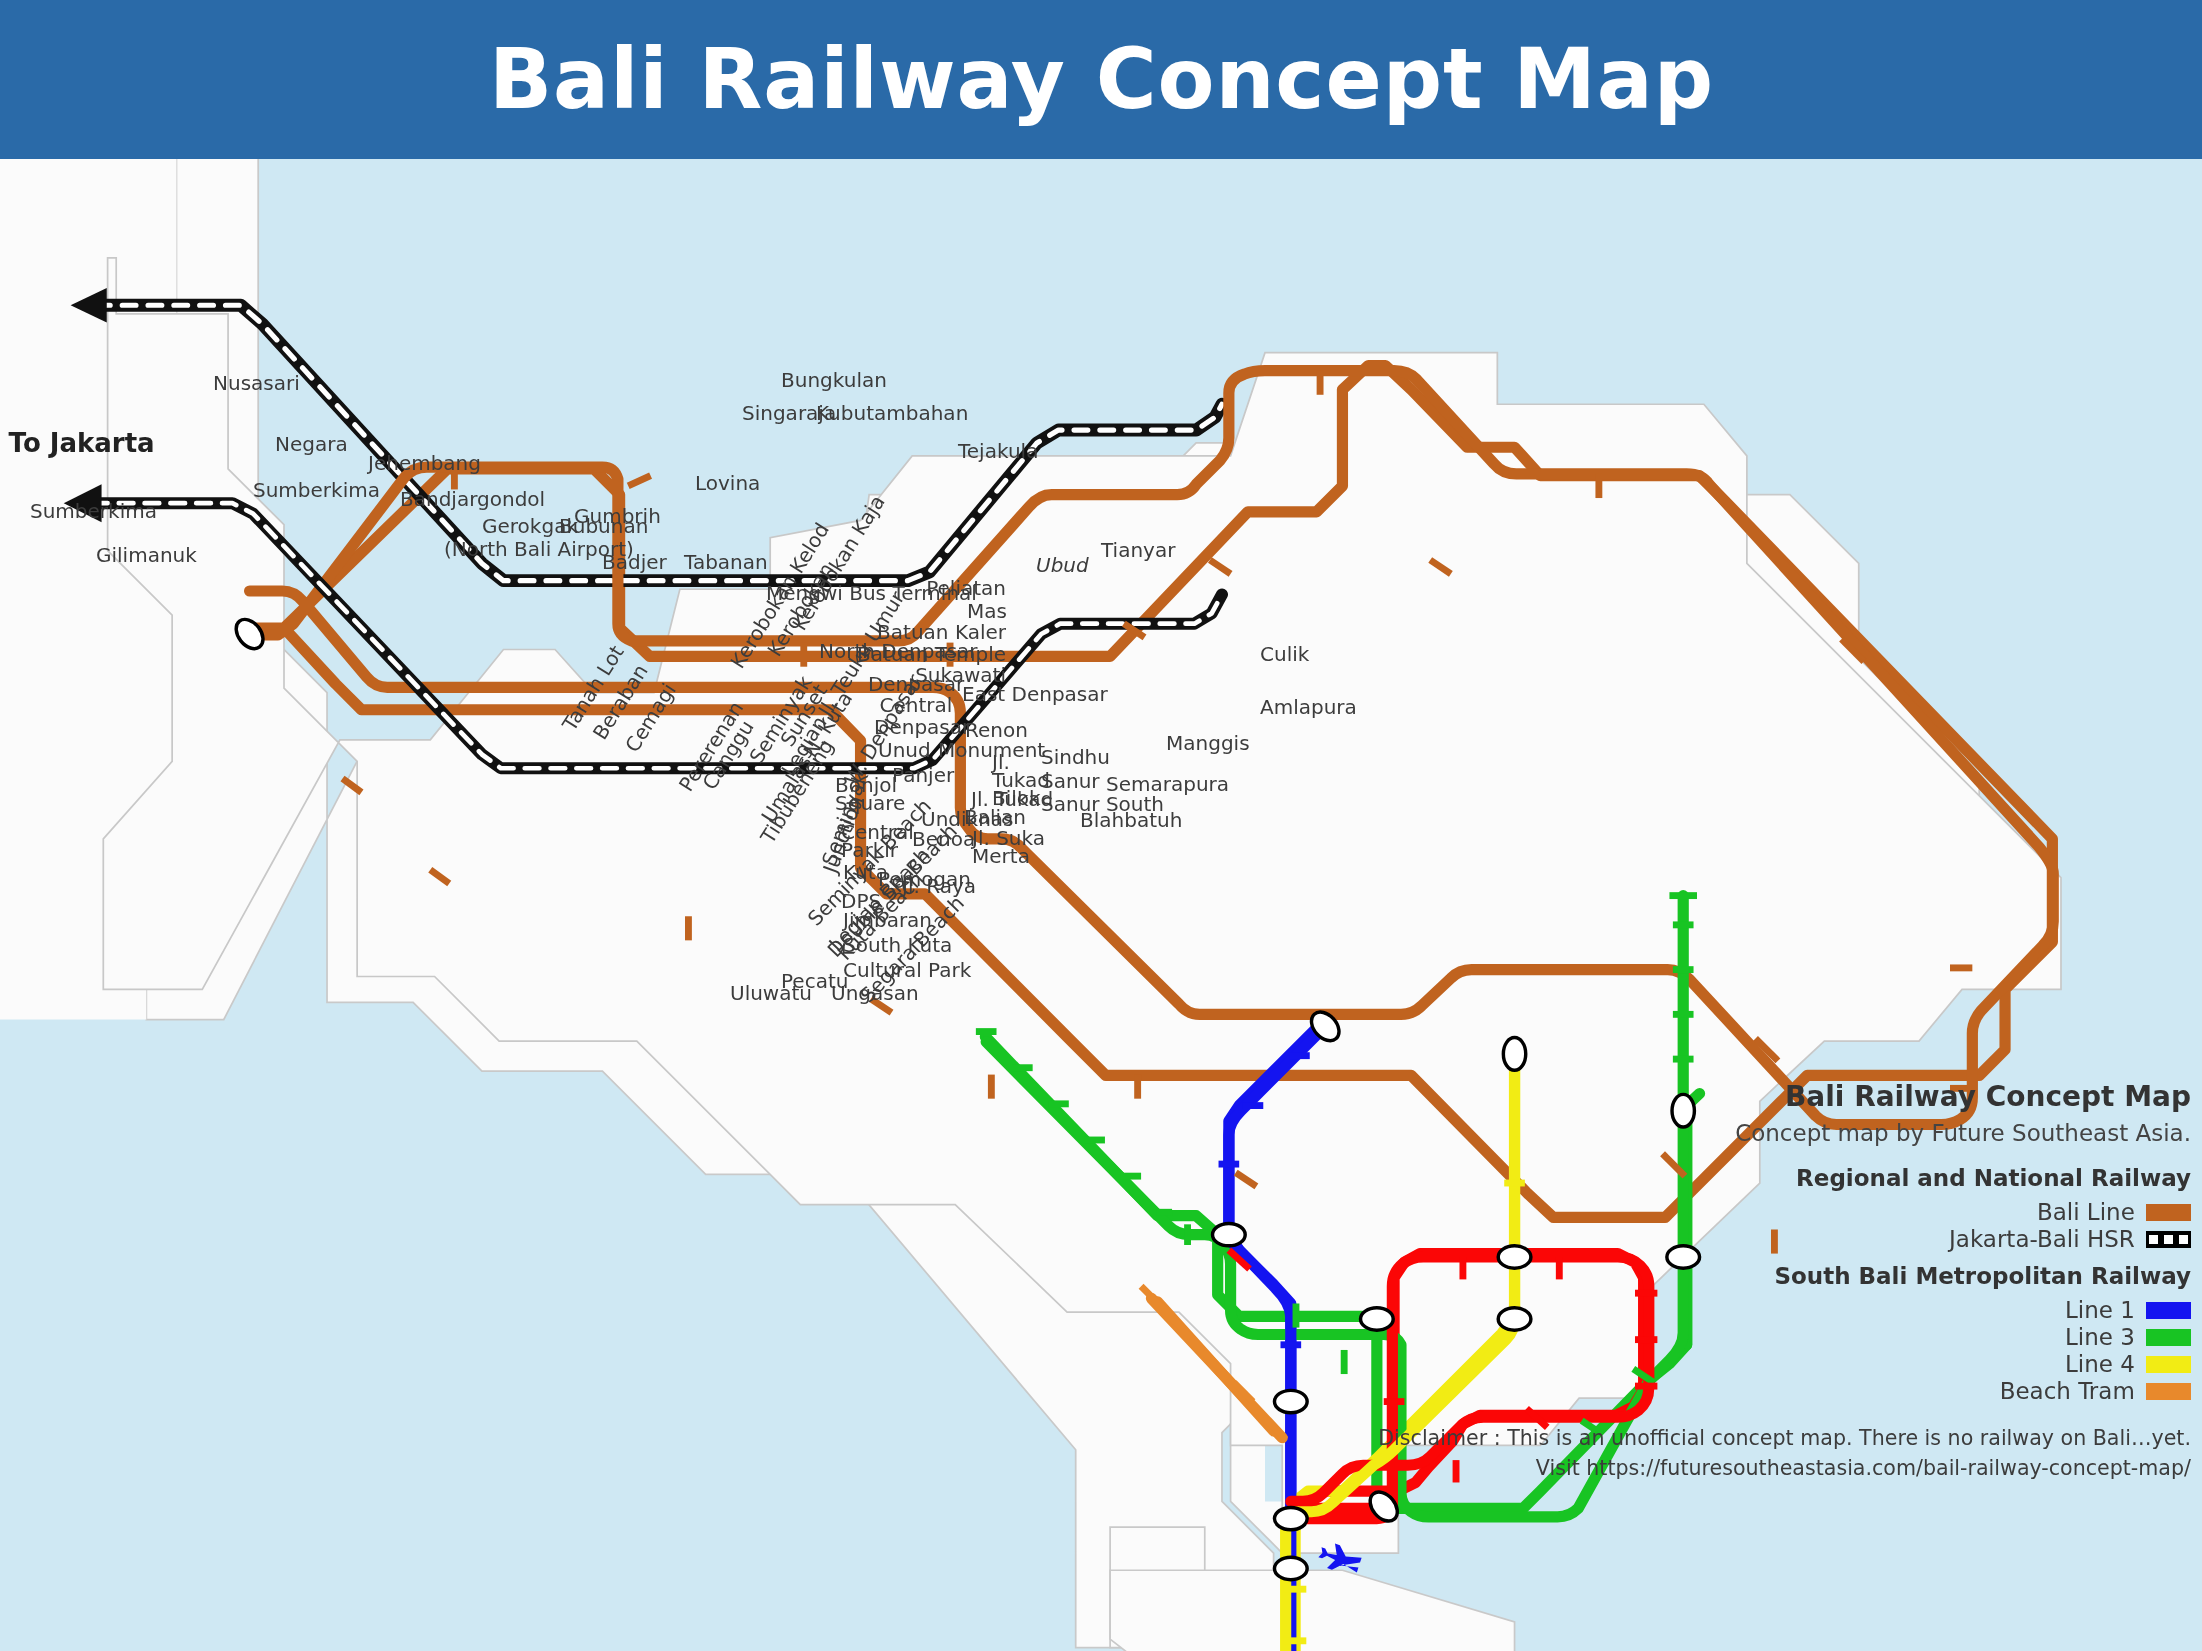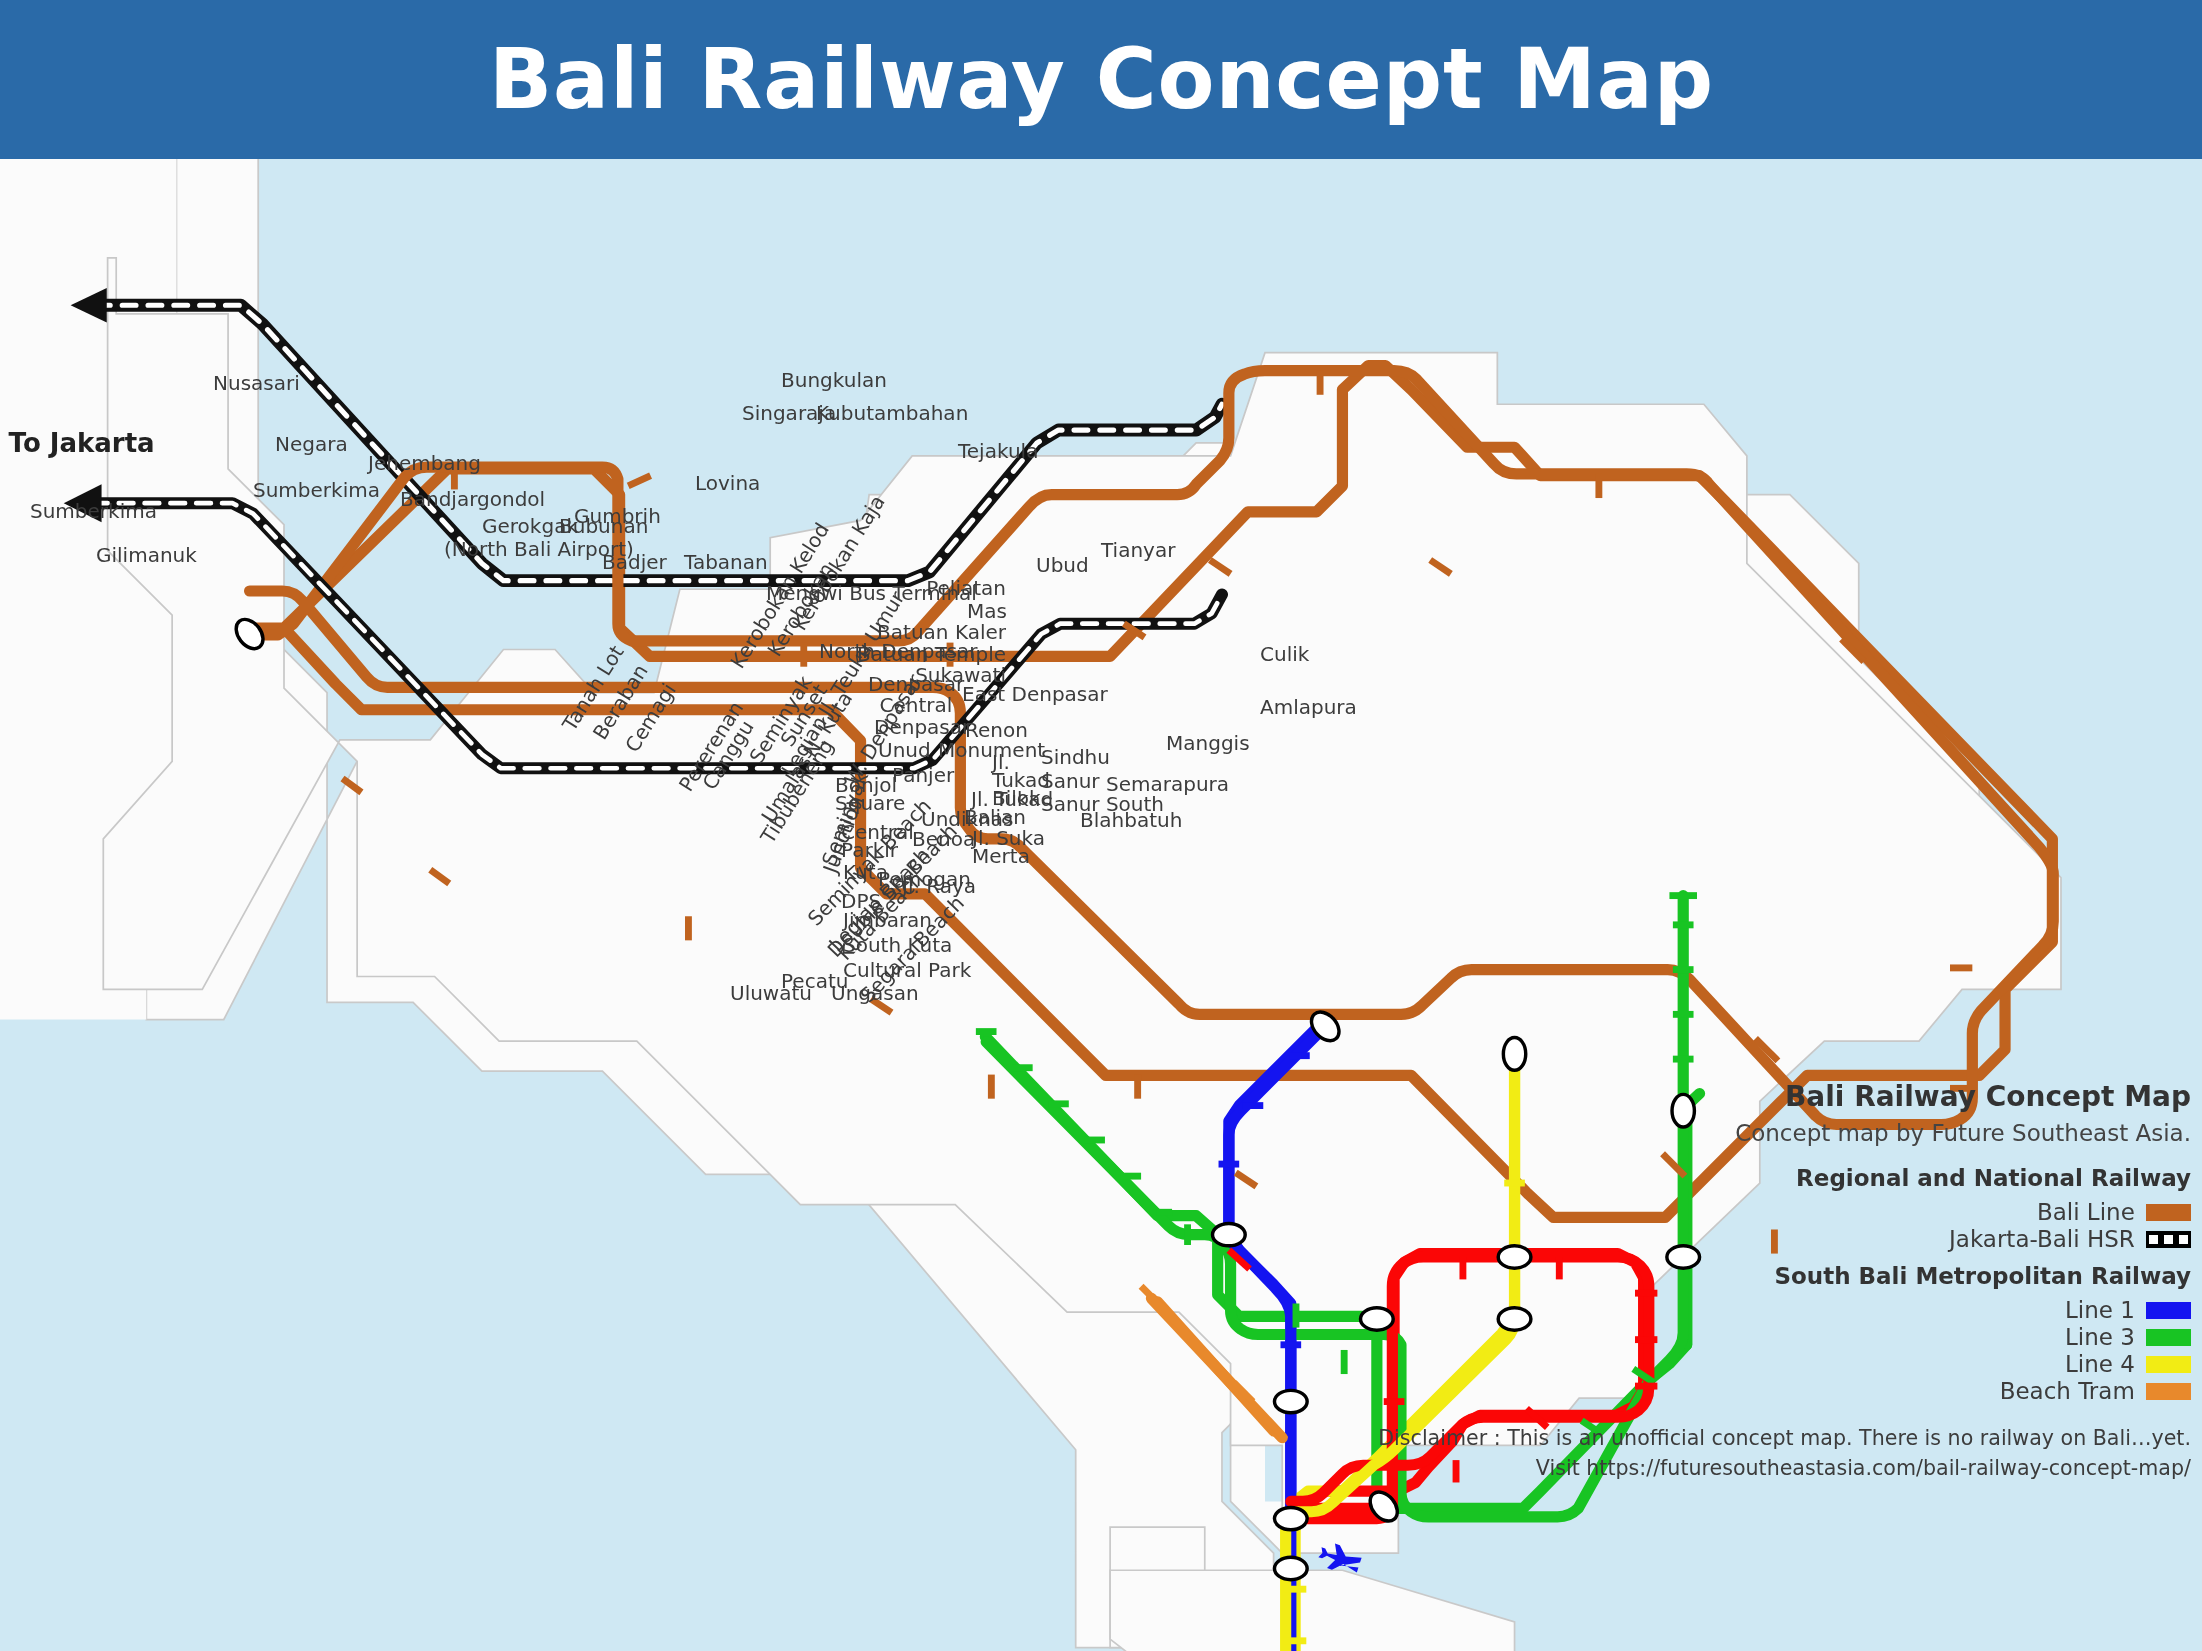--- a/index.html
+++ b/index.html
@@ -600,21 +600,21 @@
     <div class="lbl" style="left:602px;top:552px;">Badjer</div>
     <div class="lbl" style="left:684px;top:552px;">Tabanan</div>
     <div class="lbl" style="left:766px;top:583px;">Mengwi Bus Terminal</div>
 
     <div class="lbl" style="left:819px;top:641px;">North Denpasar</div>
     <div class="lbl ctr" style="left:860px;top:674px;width:112px;">Denpasar</div>
     <div class="lbl ctr" style="left:860px;top:695px;width:112px;">Central</div>
 
     <div class="lbl" style="left:962px;top:684px;">East Denpasar</div>
 
-    <div class="lbl" style="left:1036px;top:555px;">Ubud</div>
+    <div class="lbl" style="left:1036px;top:555px;font-style:italic;">Ubud</div>
     <div class="lbl right" style="left:903px;top:578px;width:103px;">Peliatan</div>
     <div class="lbl right" style="left:912px;top:601px;width:95px;">Mas</div>
     <div class="lbl right" style="left:860px;top:622px;width:146px;">Batuan Kaler</div>
     <div class="lbl right" style="left:847px;top:644px;width:159px;">Batuan Temple</div>
     <div class="lbl right" style="left:886px;top:665px;width:120px;">Sukawati</div>
 
     <div class="lbl" style="left:965px;top:720px;">Renon</div>
     <div class="lbl" style="left:874px;top:717px;">Denpasar</div>
     <div class="lbl" style="left:878px;top:740px;">Unud</div>
     <div class="lbl" style="left:938px;top:740px;">Monument</div>

